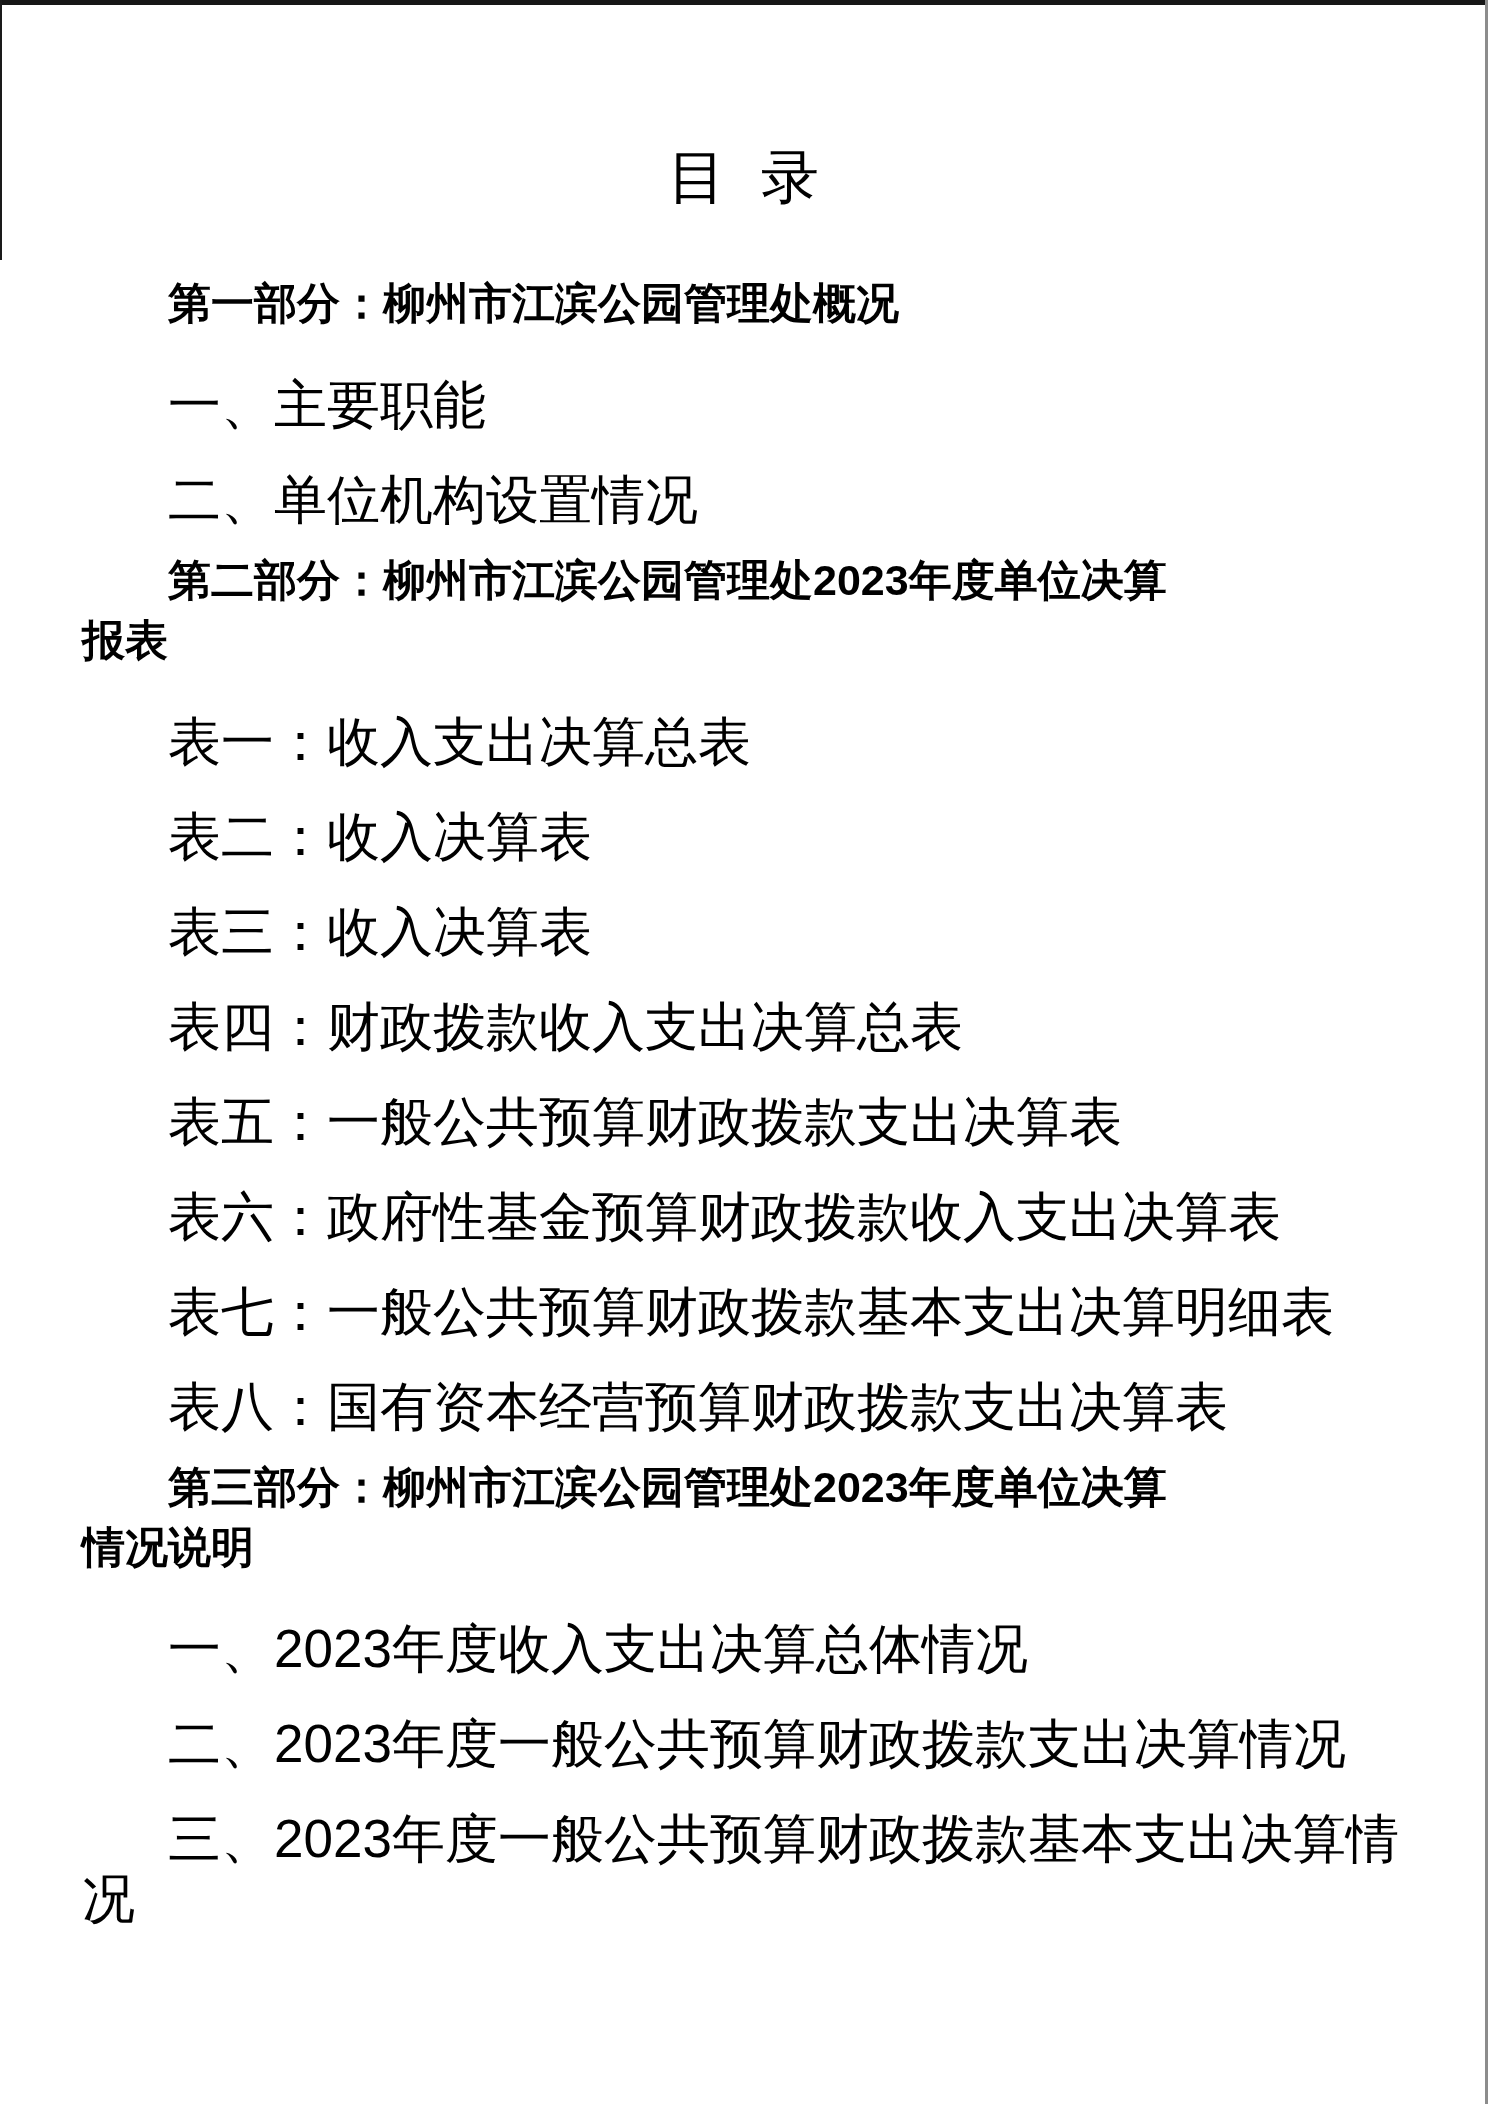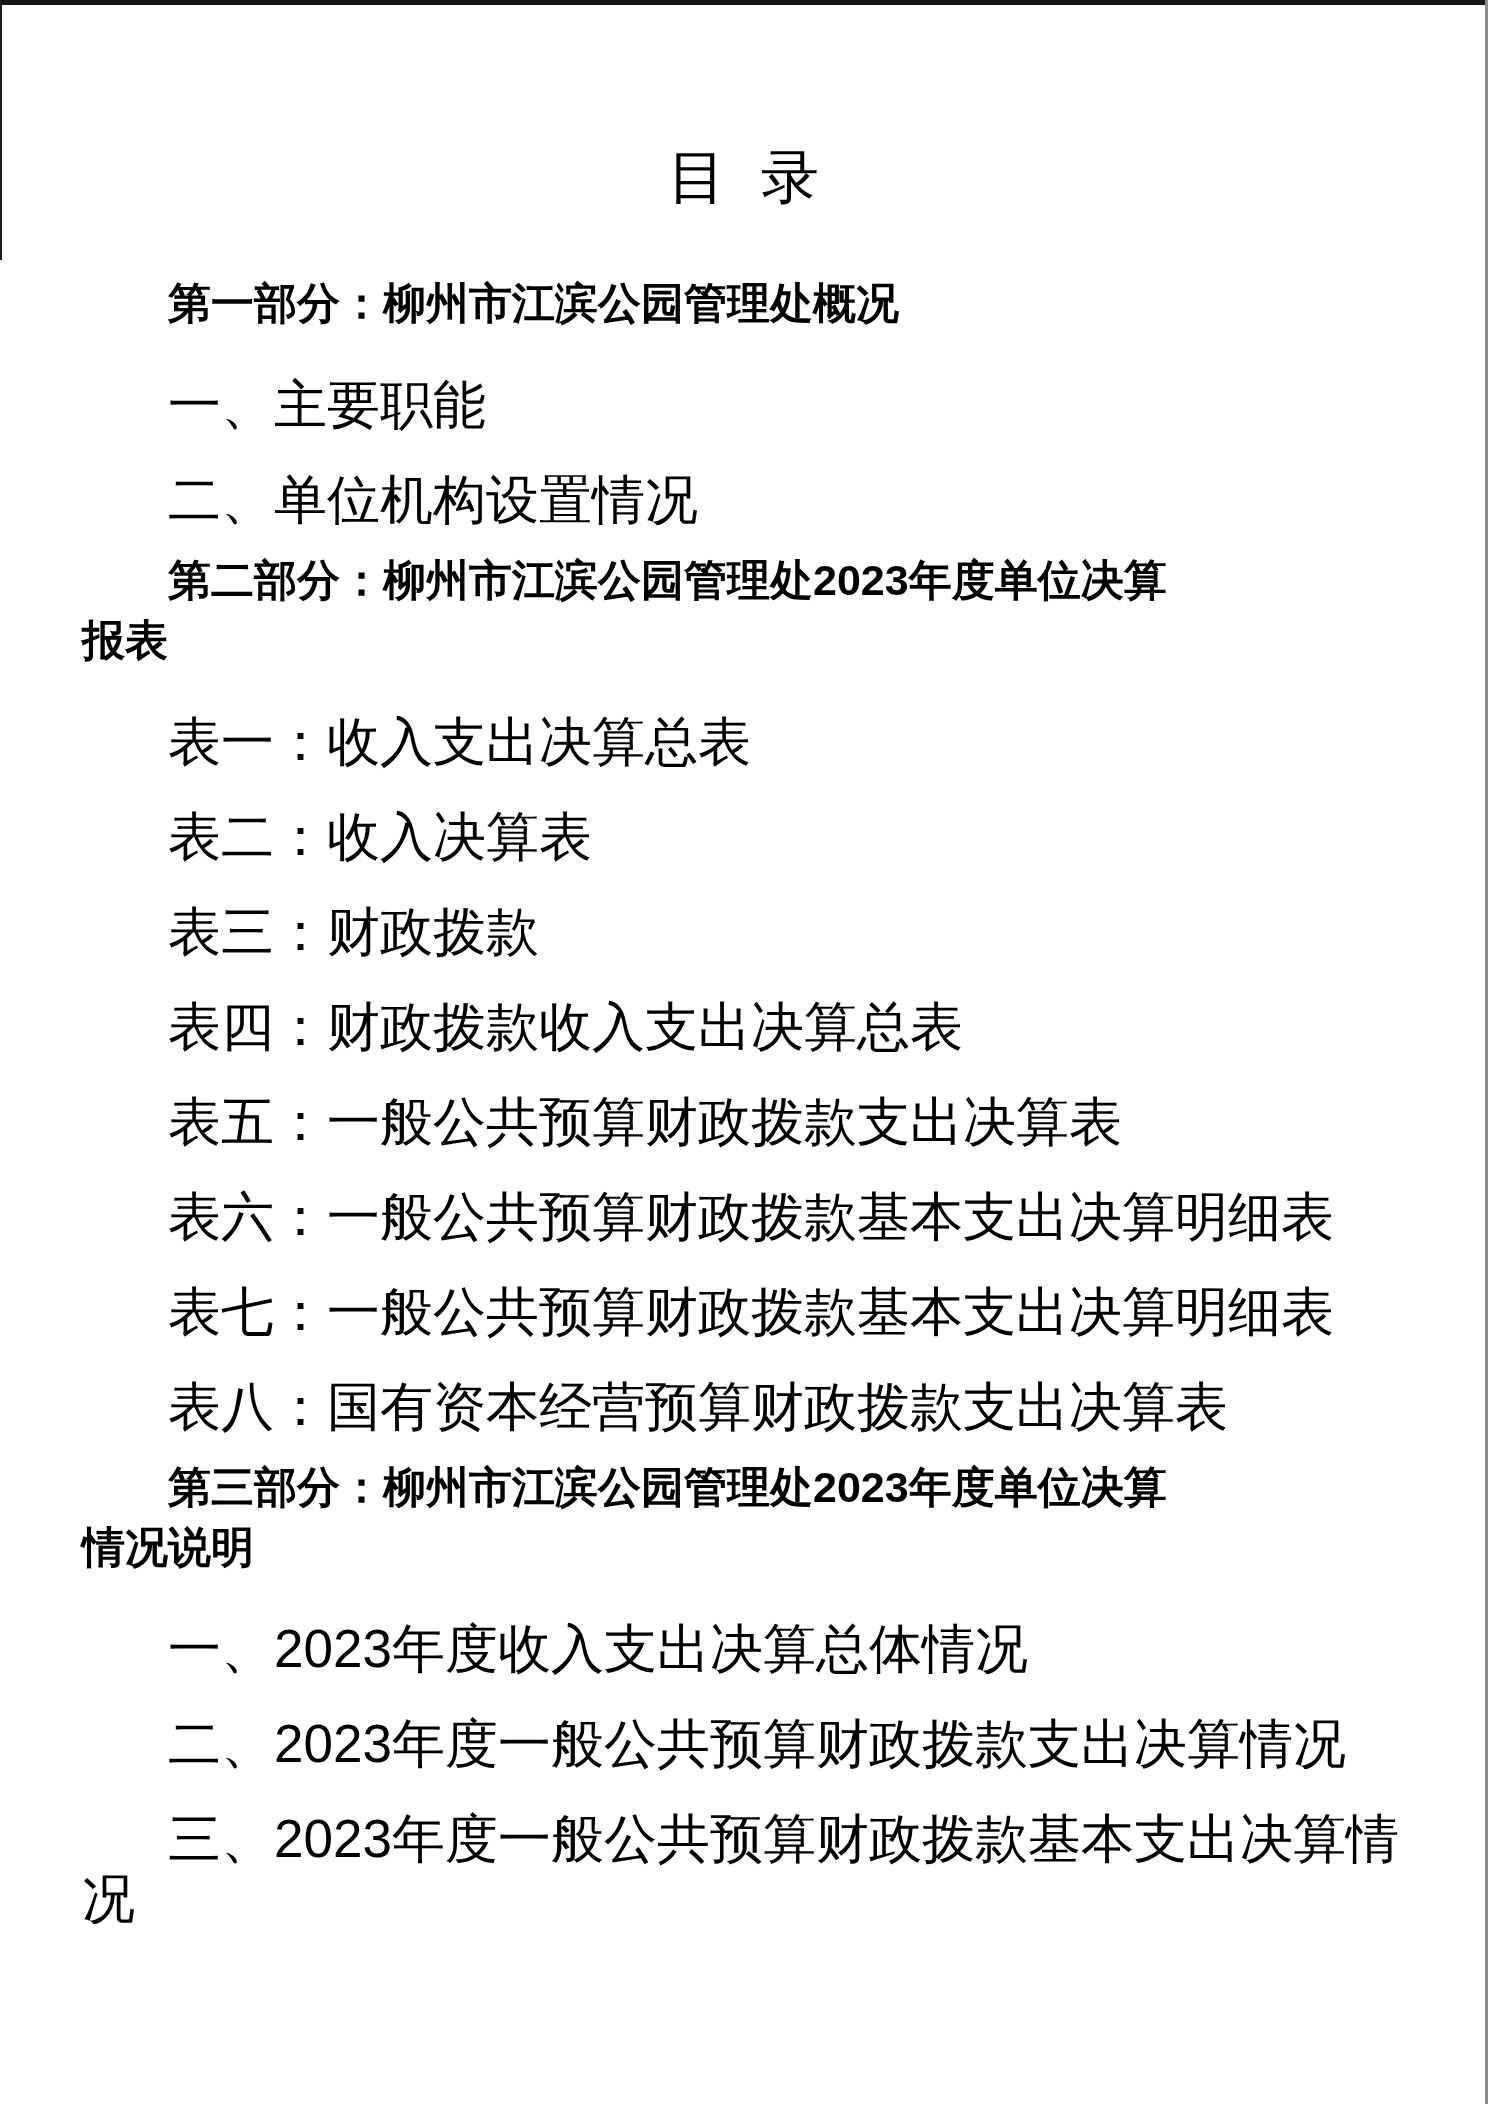--- a/index.html
+++ b/index.html
@@ -84,24 +84,24 @@
     <h1 class="doc-title">目  录</h1>
 
     <p class="toc-heading first">第一部分：柳州市江滨公园管理处概况</p>
     <p class="toc-item">一、主要职能</p>
     <p class="toc-item">二、单位机构设置情况</p>
 
     <p class="toc-heading">第二部分：柳州市江滨公园管理处2023年度单位决算
 报表</p>
     <p class="toc-item">表一：收入支出决算总表</p>
     <p class="toc-item">表二：收入决算表</p>
-    <p class="toc-item">表三：财政拨款</p>
+    <p class="toc-item">表三：收入决算表</p>
     <p class="toc-item">表四：财政拨款收入支出决算总表</p>
     <p class="toc-item">表五：一般公共预算财政拨款支出决算表</p>
-    <p class="toc-item">表六：一般公共预算财政拨款基本支出决算明细表</p>
+    <p class="toc-item">表六：政府性基金预算财政拨款收入支出决算表</p>
     <p class="toc-item">表七：一般公共预算财政拨款基本支出决算明细表</p>
     <p class="toc-item">表八：国有资本经营预算财政拨款支出决算表</p>
 
     <p class="toc-heading">第三部分：柳州市江滨公园管理处2023年度单位决算
 情况说明</p>
     <p class="toc-item">一、2023年度收入支出决算总体情况</p>
     <p class="toc-item">二、2023年度一般公共预算财政拨款支出决算情况</p>
     <p class="toc-item">三、2023年度一般公共预算财政拨款基本支出决算情况</p>
   </div>
 </div>

